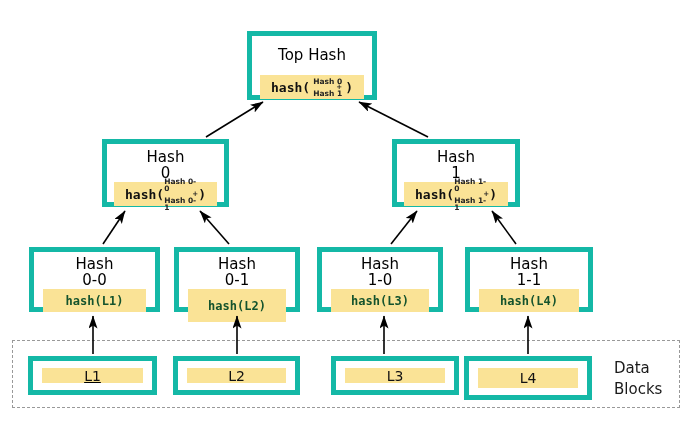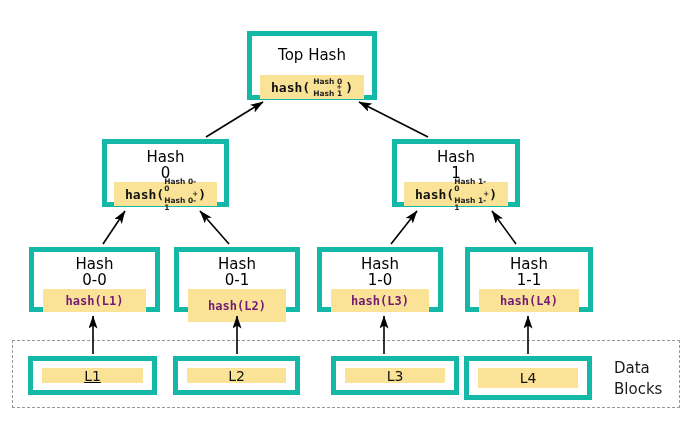--- a/index.html
+++ b/index.html
@@ -25,21 +25,21 @@
   }
   .strip.compound { justify-content:space-between; padding:7px 11px; }
   .fn {
     font-family:"DejaVu Sans Mono","Liberation Mono",monospace;
     font-weight:bold; font-size:13px; color:#111;
   }
   .ops { display:flex; flex-direction:column; align-items:flex-end; font-size:7.5px; line-height:7px; color:#222;font-weight:bold; }
   .ops .plus { font-size:7px; line-height:5px; }
   .hash-leaf {
     font-family:"DejaVu Sans Mono","Liberation Mono",monospace;
-    font-weight:bold; font-size:12px; color:#701a75;
+    font-weight:bold; font-size:12px; color:#14532d;
   }
   .block-label { font-size:14px; color:#111; }
   .data-blocks-label {
     position:absolute; left:614px; top:358px; font-size:15px; line-height:21px;
     color:#1a1a1a; z-index:2; text-align:left;
   }
   svg.arrows { position:absolute; left:0; top:0; z-index:3; pointer-events:none; }
 </style>
 </head>
 <body>

